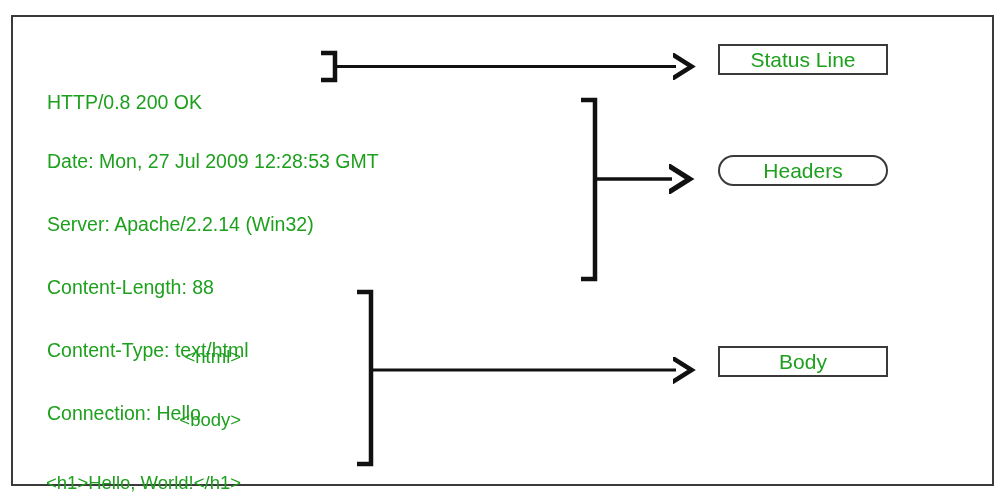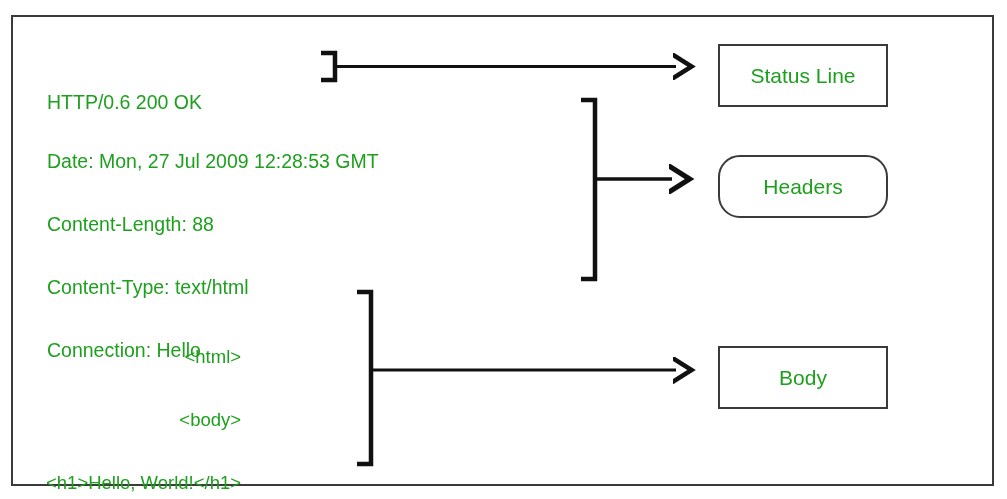--- a/index.html
+++ b/index.html
@@ -60,21 +60,21 @@
   }
   #body-block .msg-line {
     font-size: 18.5px;
     text-align: right;
   }
 
   
   .label-box {
     position: absolute;
     width: 170px;
-    height: 63px;
+    height: 31px;
     border: 2px solid #3a3a3a;
     box-sizing: border-box;
     background: #ffffff;
     display: flex;
     align-items: center;
     justify-content: center;
   }
   .label-box .label-text {
     color: #1EA01E;
     font-size: 21px;
@@ -96,25 +96,26 @@
   }
 </style>
 </head>
 <body>
 
 <div id="canvas">
 
   <div id="frame"></div>
 
   <div class="msg-block" id="status-line-block">
-    <span class="msg-line">HTTP/0.6 200 OK</span>
+    <span class="msg-line">HTTP/0.8 200 OK</span>
   </div>
 
   <div class="msg-block" id="headers-block">
     <span class="msg-line">Date: Mon, 27 Jul 2009 12:28:53 GMT</span>
+    <span class="msg-line">Server: Apache/2.2.14 (Win32)</span>
     <span class="msg-line">Content-Length: 88</span>
     <span class="msg-line">Content-Type: text/html</span>
     <span class="msg-line">Connection: Hello</span>
   </div>
 
   <div class="msg-block" id="body-block">
     <span class="msg-line">&lt;html&gt;</span>
     <span class="msg-line">&lt;body&gt;</span>
     <span class="msg-line">&lt;h1&gt;Hello, World!&lt;/h1&gt;</span>
     

